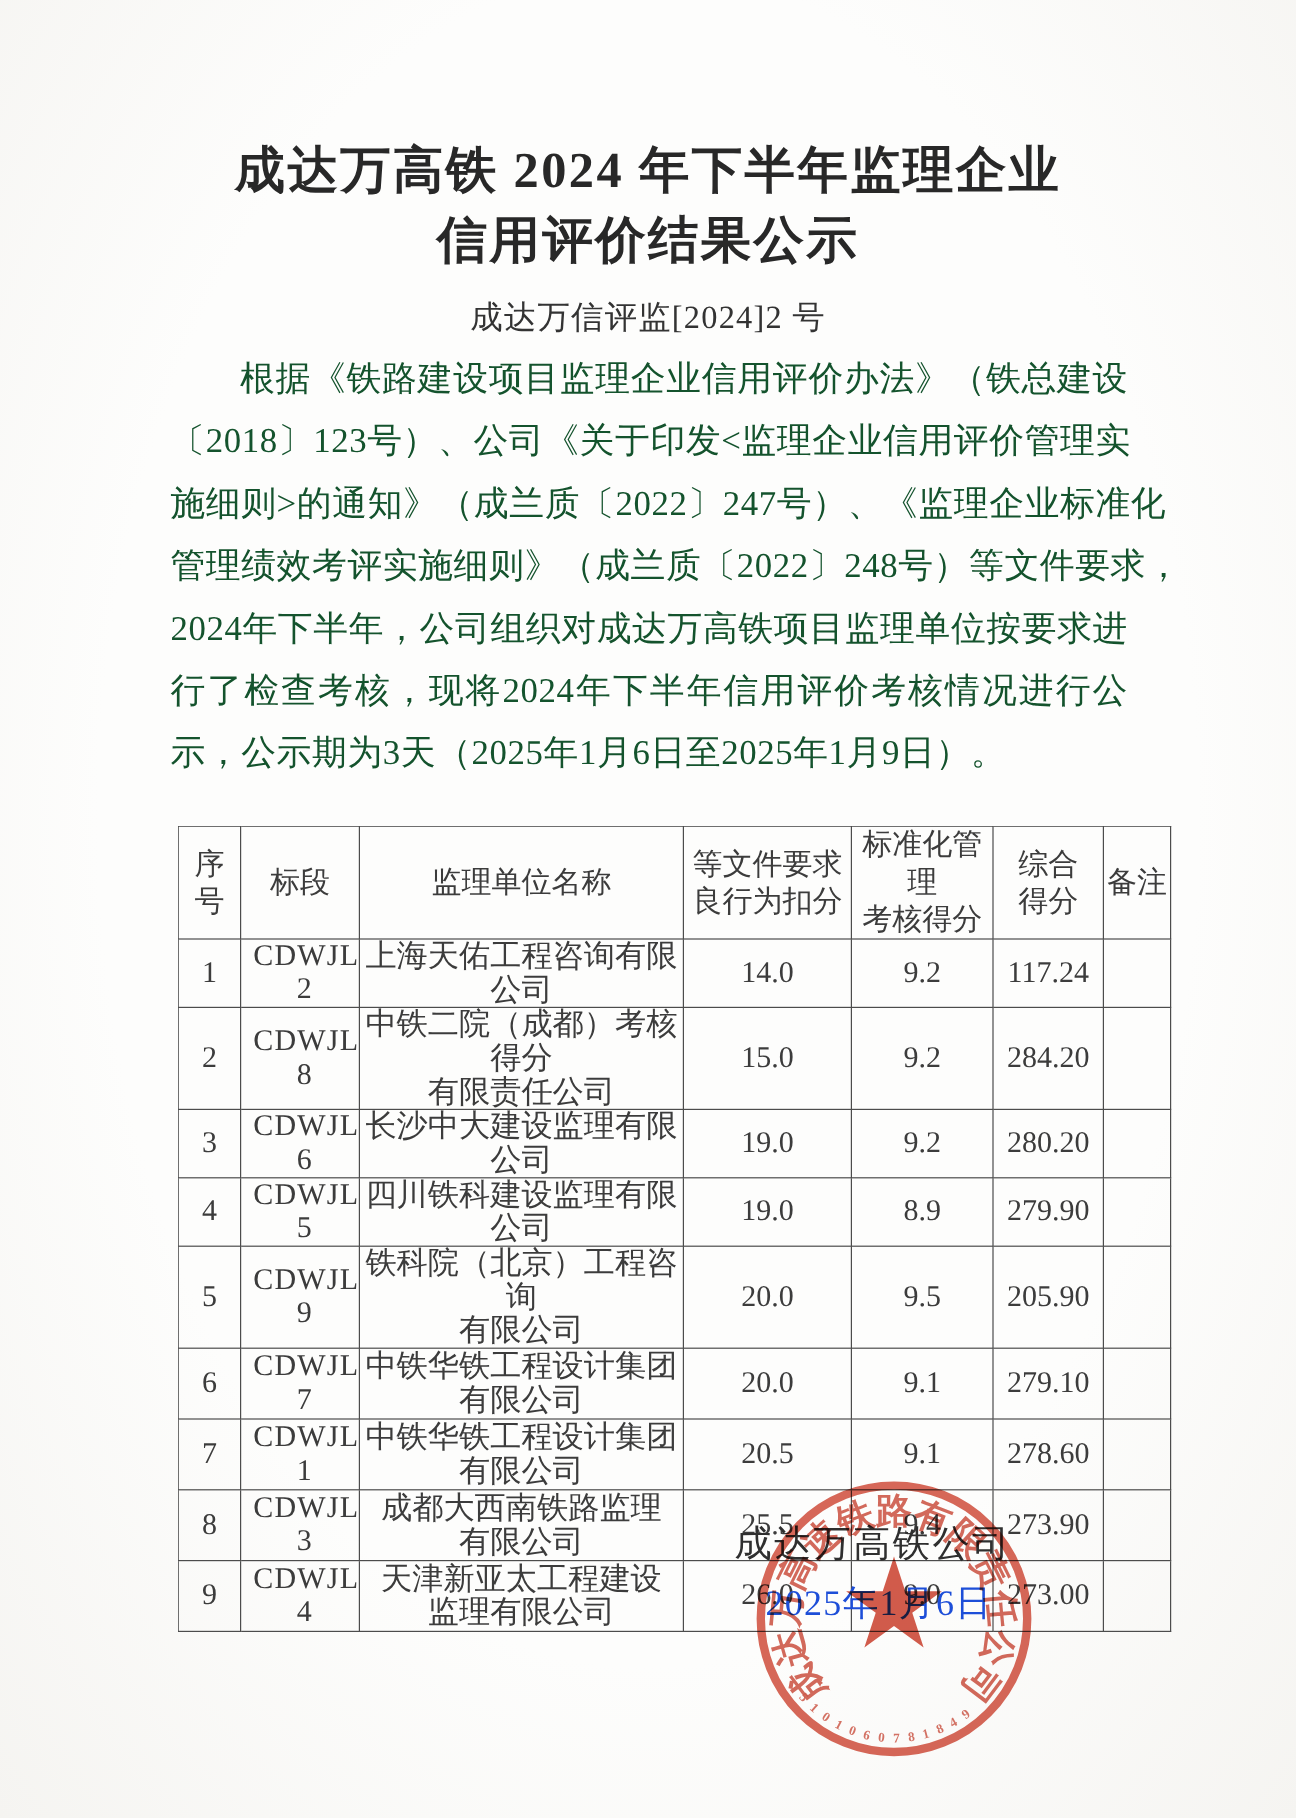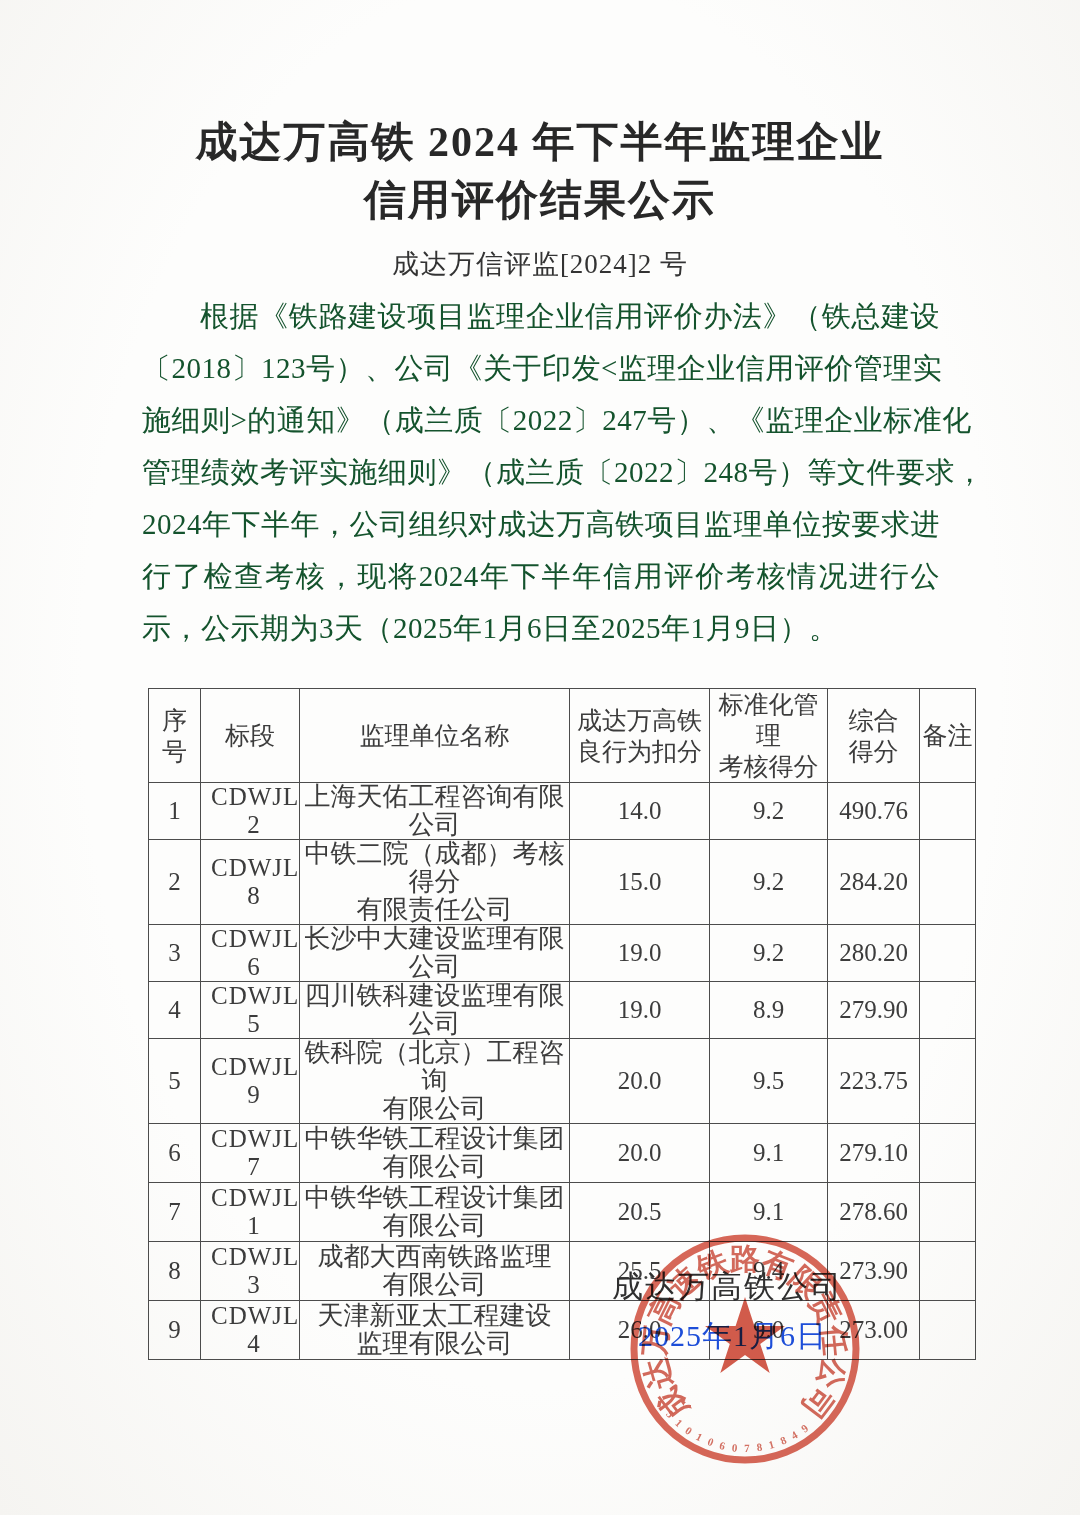--- a/index.html
+++ b/index.html
@@ -115,37 +115,37 @@
             <col class="c-std">
             <col class="c-tot">
             <col class="c-rem">
         </colgroup>
         <thead>
           <tr>
             <th>序
 号</th>
             <th>标段</th>
             <th>监理单位名称</th>
-            <th>成达万高铁
+            <th>等文件要求
 良行为扣分</th>
             <th>标准化管理
 考核得分</th>
             <th>综合
 得分</th>
             <th>备注</th>
           </tr>
         </thead>
         <tbody id="table-body">
             <tr class="h1">
     <td>1</td>
     <td class="section">CDWJL-2</td>
     <td class="name">上海天佑工程咨询有限公司</td>
     <td>14.0</td>
     <td>9.2</td>
-    <td>490.76</td>
+    <td>117.24</td>
     <td></td>
   </tr>
             <tr class="h2">
     <td>2</td>
     <td class="section">CDWJL-8</td>
     <td class="name">中铁二院（成都）考核得分
 有限责任公司</td>
     <td>15.0</td>
     <td>9.2</td>
     <td>284.20</td>
@@ -169,21 +169,21 @@
     <td>279.90</td>
     <td></td>
   </tr>
             <tr class="h2">
     <td>5</td>
     <td class="section">CDWJL-9</td>
     <td class="name">铁科院（北京）工程咨询
 有限公司</td>
     <td>20.0</td>
     <td>9.5</td>
-    <td>223.75</td>
+    <td>205.90</td>
     <td></td>
   </tr>
             <tr class="h2">
     <td>6</td>
     <td class="section">CDWJL-7</td>
     <td class="name">中铁华铁工程设计集团
 有限公司</td>
     <td>20.0</td>
     <td>9.1</td>
     <td>279.10</td>

